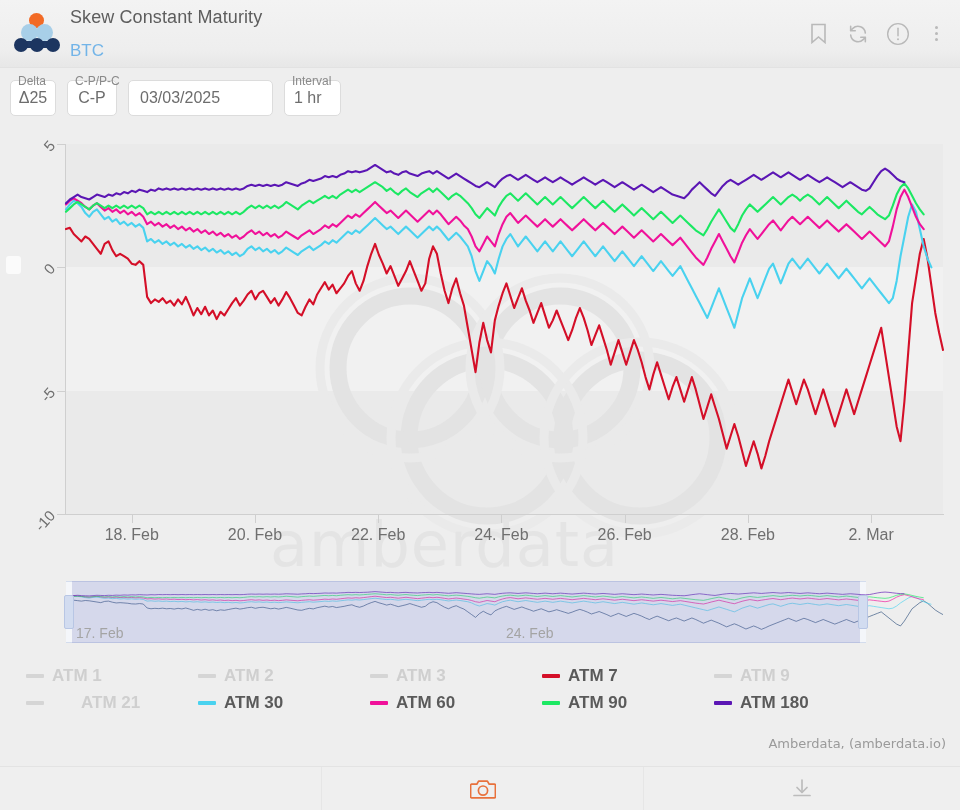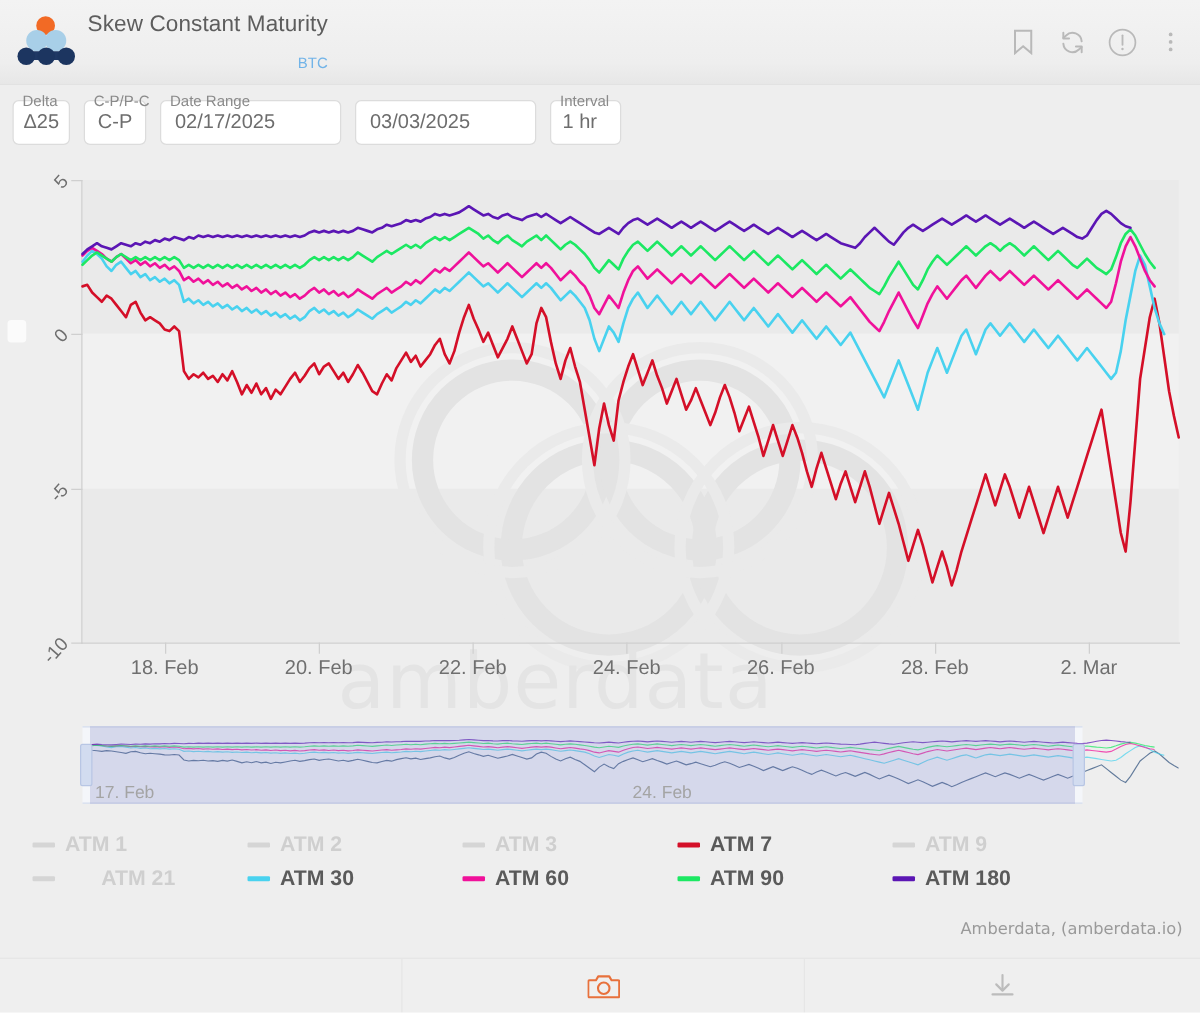--- a/index.html
+++ b/index.html
@@ -41,21 +41,21 @@
   .logo .lb2 { width: 17px; height: 17px; background: #a8cfe8; left: 26px; top: 13px; }
   .logo .bar { position: absolute; height: 7px; background: #1f3864; left: 7px; top: 30px; width: 40px; border-radius: 2px; }
   .logo .d1 { width: 14px; height: 14px; background: #1c3560; left: 4px; top: 27px; }
   .logo .d2 { width: 14px; height: 14px; background: #1c3560; left: 20px; top: 27px; }
   .logo .d3 { width: 14px; height: 14px; background: #1c3560; left: 36px; top: 27px; }
 
   .titleblock { display: flex; flex-direction: column; justify-content: center; line-height: 1.05; }
   .title {
     font-size: 18px; color: #5d5d5d; font-weight: 400; letter-spacing: 0.1px;
   }
-  .subtitle { font-size: 12px; color: #72b4e8; margin-top: 15px; text-align: right; }
+  .subtitle { font-size: 17px; color: #72b4e8; margin-top: 15px; }
 
   .header-spacer { flex: 1; }
   .header-icons { display: flex; align-items: center; gap: 16px; color: #b9b9b9; }
   .hicon { width: 24px; height: 24px; display: flex; align-items: center; justify-content: center; cursor: pointer; }
   .hicon svg { display: block; }
   .kebab { display: flex; flex-direction: column; gap: 3px; align-items: center; width: 20px; cursor: pointer;}
   .kebab i { width: 3px; height: 3px; border-radius: 50%; background: #b9b9b9; display: block; }
 
   
   .controls-wrap {
@@ -317,24 +317,20 @@
     <div class="controls">
       <div class="field w-delta">
         <span class="field-label">Delta</span>
         <div class="field-box">Δ25</div>
       </div>
       <div class="field w-cp">
         <span class="field-label">C-P/P-C</span>
         <div class="field-box">C-P</div>
       </div>
       <div class="field w-date">
-        <span class="field-label">Date Range</span>
-        <div class="field-box">02/17/2025</div>
-      </div>
-      <div class="field w-date">
         <div class="field-box">03/03/2025</div>
       </div>
       <div class="field w-int">
         <span class="field-label">Interval</span>
         <div class="field-box">1 hr</div>
       </div>
     </div>
   </div>
 
   <div class="chart-area">

